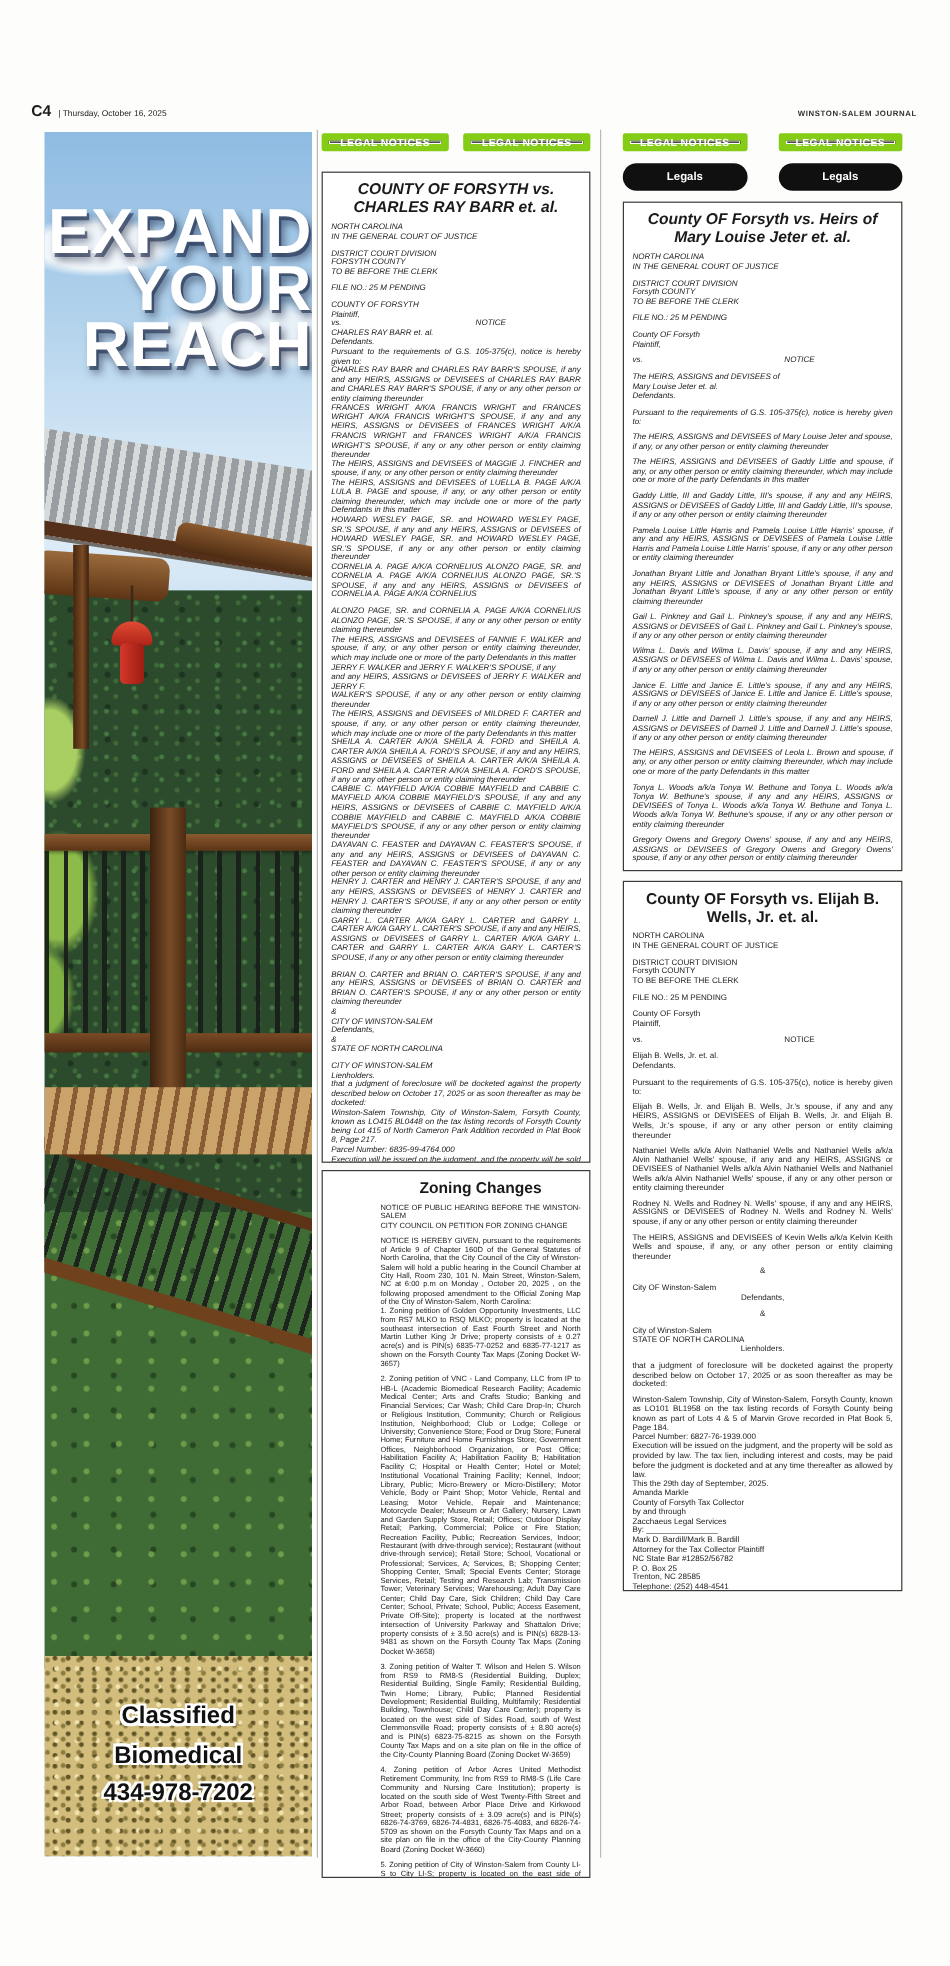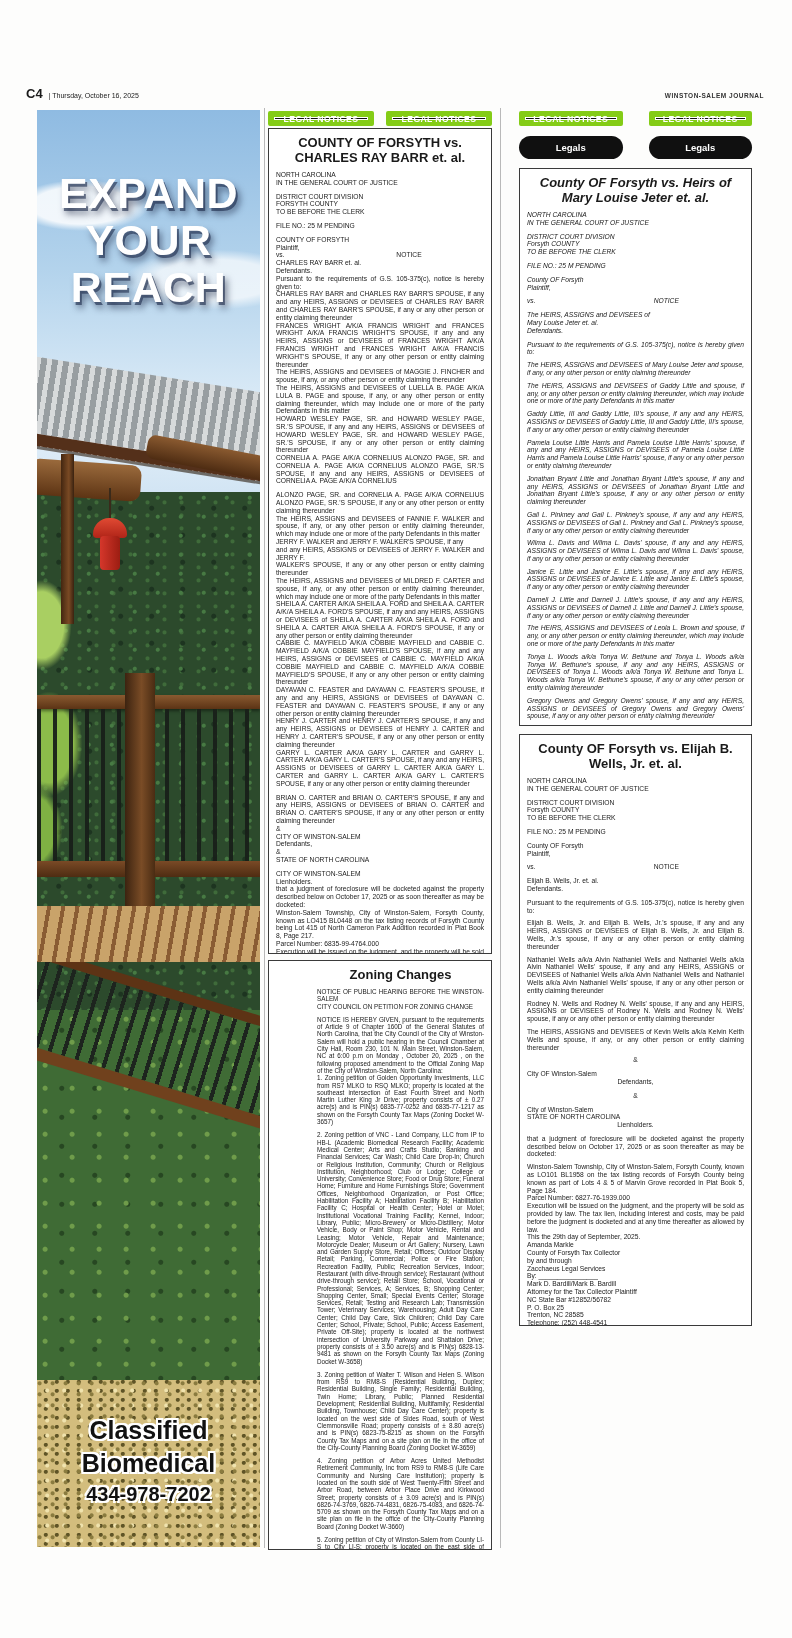--- a/index.html
+++ b/index.html
@@ -36,40 +36,40 @@
   .blank{height:6px;min-height:6px;}
   .para{text-align:justify;}
   .gap{margin-bottom:5px;}
   .center{text-align:center;}
   .vs-line{display:flex;}
   .vs-right{margin-left:auto;margin-right:30%;}
 
   
   .mid-col{position:absolute;left:268px;top:111px;width:224px;}
   .mid-col .bar-row{gap:12px;} .mid-col .ln-bar{width:106px;}
-  .box-barr{margin-top:2px;height:826px;}
+  .box-barr{margin-top:17px;height:826px;font-style:italic;}
   .box-zoning{margin-top:6px;height:590px;padding-left:48px;}
   .right-col{position:absolute;left:519px;top:111px;width:233px;}
   .right-col .bar-row{gap:26px;} .right-col .ln-bar{width:104px;}
   .pill-row{display:flex;gap:26px;margin-top:10px;} .pill{width:104px;}
   .box-jeter{margin-top:9px;height:558px;font-style:italic;}
   .box-wells{margin-top:8px;height:592px;}
 
   
   .ad{position:absolute;left:37px;top:110px;width:223px;height:1437px;
       overflow:hidden;background:#cfe4f2;}
   .ad-sky{position:absolute;top:0;left:0;right:0;height:530px;
     background:
       radial-gradient(ellipse 90px 34px at 20% 18%,rgba(255,255,255,.85) 0 55%,transparent 75%),
       radial-gradient(ellipse 120px 40px at 80% 32%,rgba(255,255,255,.7) 0 50%,transparent 75%),
       radial-gradient(ellipse 100px 36px at 45% 62%,rgba(255,255,255,.75) 0 50%,transparent 75%),
       radial-gradient(ellipse 130px 44px at 15% 86%,rgba(255,255,255,.6) 0 50%,transparent 75%),
       linear-gradient(180deg,#8fbbe2 0%,#b3d3ec 30%,#e2eff9 60%,#aecde8 100%);}
-  .ad-headline{position:absolute;top:60px;left:0;right:0;text-align:center;z-index:5;
-    font-weight:bold;font-size:43px;line-height:47px;color:#fff;letter-spacing:.5px;
+  .ad-headline{position:absolute;top:60px;left:0;right:0;text-align:right;z-index:5;
+    font-weight:bold;font-size:53px;line-height:47px;color:#fff;letter-spacing:.5px;
     text-shadow:2px 3px 0 rgba(28,42,74,.6),4px 6px 7px rgba(18,28,56,.55);}
   .roof{position:absolute;top:268px;left:-42px;width:344px;height:76px;z-index:3;
     transform:rotate(9deg);
     background:repeating-linear-gradient(90deg,#d7dadb 0 5px,#989ea1 5px 11px);
     border-bottom:12px solid #54301a;box-shadow:0 3px 0 rgba(40,25,10,.6);}
   .log{position:absolute;top:352px;left:-8px;width:112px;height:36px;z-index:3;
     border-radius:10px;transform:rotate(4deg);
     background:linear-gradient(180deg,#9a6a3c,#5d3414);}
   .log2{position:absolute;top:336px;right:-14px;width:128px;height:24px;z-index:3;
     border-radius:8px;transform:rotate(11deg);
@@ -115,21 +115,21 @@
       radial-gradient(circle at 75% 70%,#274722 0 2px,transparent 3px);
     background-size:27px 23px,33px 29px;}
   .grass{position:absolute;top:1270px;left:0;right:0;height:167px;z-index:4;
     background-color:#d3bd7d;
     background-image:
       radial-gradient(circle at 20% 30%,#8a7b3f 0 1.5px,transparent 2.5px),
       radial-gradient(circle at 60% 70%,#f0e3ae 0 1.5px,transparent 2.5px),
       radial-gradient(circle at 80% 20%,#5f5426 0 1.5px,transparent 2.5px);
     background-size:13px 11px,17px 15px,11px 9px;}
   .ad-caption{position:absolute;top:34px;left:0;right:0;text-align:center;}
-  .cap{font-weight:bold;font-size:25px;line-height:33px;color:#111;
+  .cap{font-weight:bold;font-size:20px;line-height:33px;color:#111;
     text-shadow:-2px -2px 0 #fff,2px -2px 0 #fff,-2px 2px 0 #fff,2px 2px 0 #fff,
                 0 2px 0 #fff,2px 0 0 #fff,0 -2px 0 #fff,-2px 0 0 #fff;}
   .phone{font-weight:bold;font-size:20px;margin-top:3px;color:#111;
     text-shadow:-2px -2px 0 #fff,2px -2px 0 #fff,-2px 2px 0 #fff,2px 2px 0 #fff;}
 </style>
 </head>
 <body>
 
 <div>
 

